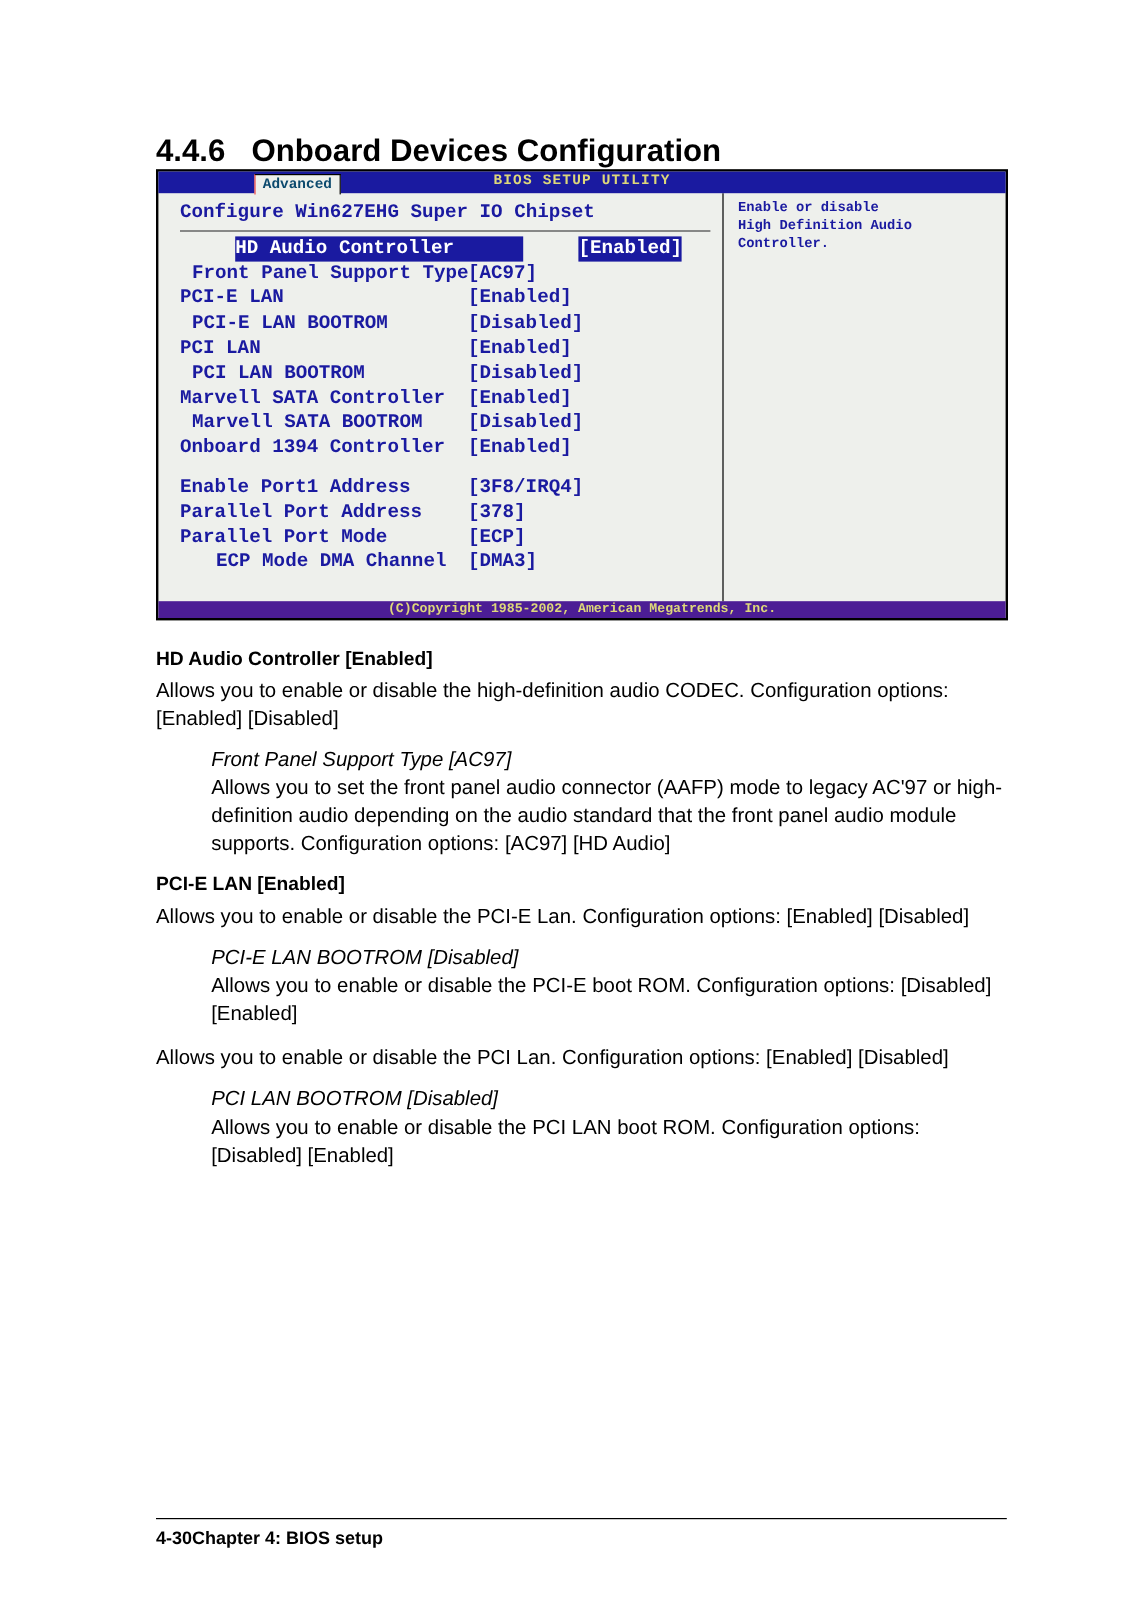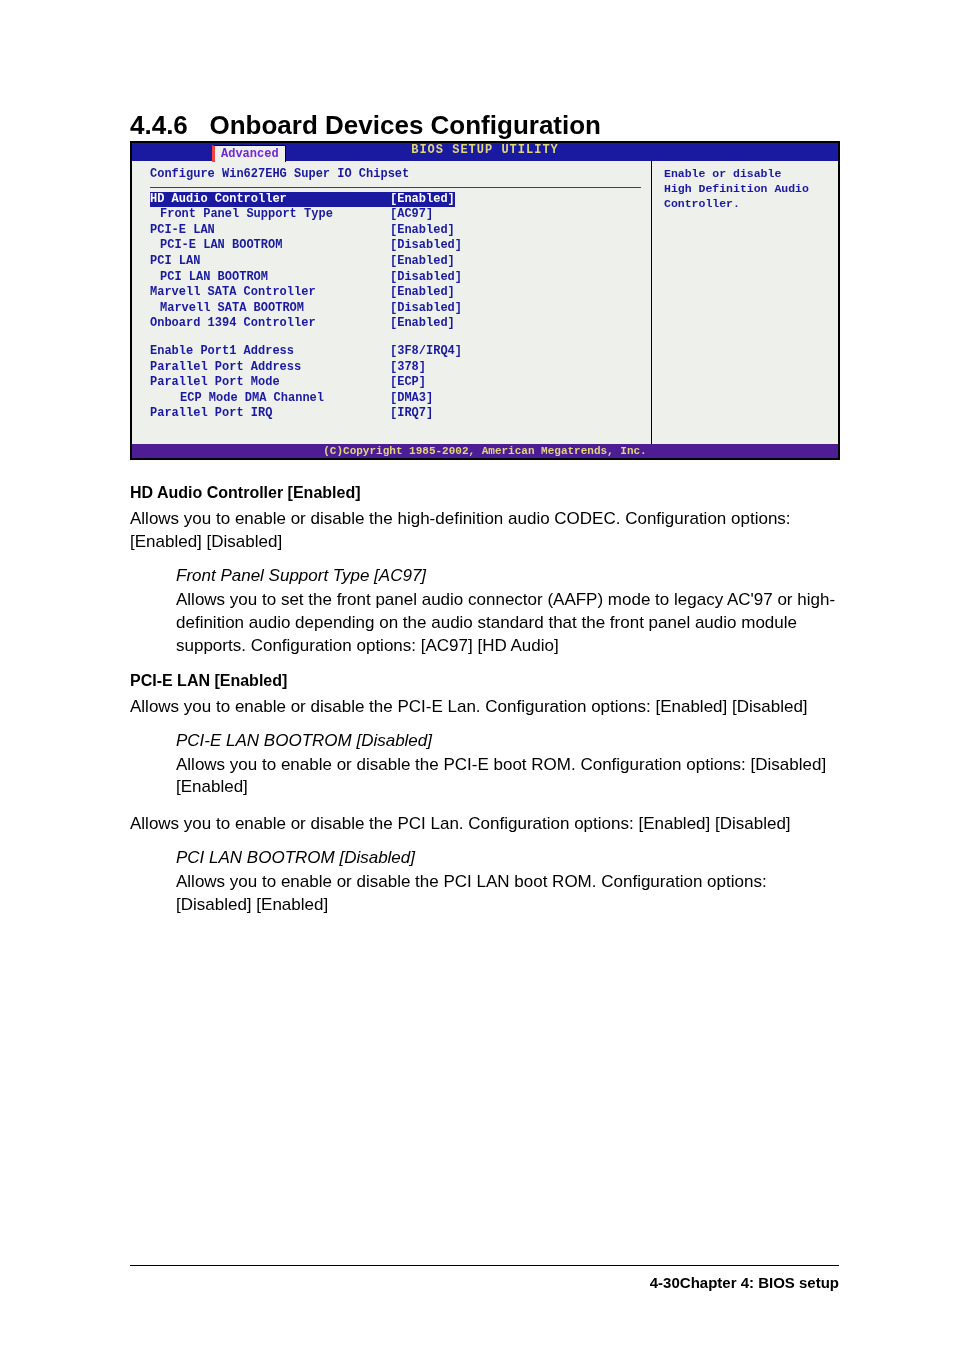--- a/index.html
+++ b/index.html
@@ -39,57 +39,57 @@
     font-size: 12px;
     font-weight: bold;
     letter-spacing: 1px;
     color: #ded87a;
   }
   .bios-tab {
     position: absolute;
     left: 80px;
     bottom: -1px;
     background: #eef0ec;
-    color: #6d28d9;
+    color: #0c4a6e;
     font-size: 12px;
     font-weight: bold;
     padding: 1px 6px;
     border-top: 1px solid #000;
-    border-left: 3px solid #ef4444;
+    border-left: 1px solid #ef4444;
     border-right: 1px solid #000;
   }
   .bios-body {
     display: flex;
   }
   .bios-left {
     flex: 1;
     padding: 6px 10px 22px 18px;
-    font-size: 12px;
+    font-size: 16px;
     color: #1a1aa0;
     line-height: 1.3;
   }
   .bios-right {
-    width: 187px;
+    width: 236px;
     border-left: 1px solid #000;
     padding: 6px 10px 22px 12px;
     font-size: 11.5px;
     color: #1a1aa0;
     line-height: 1.3;
     font-weight: bold;
   }
   .bios-chipset {
     font-weight: bold;
     display: block;
     padding-bottom: 4px;
     margin-bottom: 4px;
     border-bottom: 1px solid #444;
     color: #1a1aa0;
   }
   .bios-row { display: flex; font-weight: bold; }
-  .bios-row.sel .label, .bios-row.sel .val { color: #fff; background: #1a1aa0; }
+  .bios-row.sel .label, .bios-row.sel .val { color: #fff; background: #1a1aa0; margin-left: 46px; }
   .bios-row .label { width: 240px; white-space: pre; }
   .bios-row .val { }
   .bios-row.indent .label { padding-left: 10px; }
   .bios-row.indent2 .label { padding-left: 30px; }
   .bios-spacer { height: 12px; }
   .bios-footer {
     background: #4c1d95;
     color: #ded87a;
     font-size: 11px;
     text-align: center;
@@ -122,21 +122,21 @@
   }
 
   .page-footer {
     position: absolute;
     bottom: 60px;
     left: 130px;
     right: 115px;
     border-top: 1px solid #000;
     padding-top: 8px;
     display: flex;
-    justify-content: flex-end;
+    justify-content: flex-start;
     font-size: 15px;
     font-weight: bold;
   }
 </style>
 </head>
 <body>
 
 <div class="page">
   <h2 class="section-title">
     <span>4.4.6</span>&nbsp;&nbsp;
@@ -200,24 +200,20 @@
               <span class="val">[378]</span>
             </div>
             <div class="bios-row">
               <span class="label">Parallel Port Mode</span>
               <span class="val">[ECP]</span>
             </div>
             <div class="bios-row indent2">
               <span class="label">ECP Mode DMA Channel</span>
               <span class="val">[DMA3]</span>
             </div>
-            <div class="bios-row">
-              <span class="label">Parallel Port IRQ</span>
-              <span class="val">[IRQ7]</span>
-            </div>
           </div>
       </div>
       <div class="bios-right">
         <span>Enable or disable</span><br>
         <span>High Definition Audio Controller.</span>
       </div>
     </div>
     <div class="bios-footer">(C)Copyright 1985-2002, American Megatrends, Inc.</div>
   </div>
 

